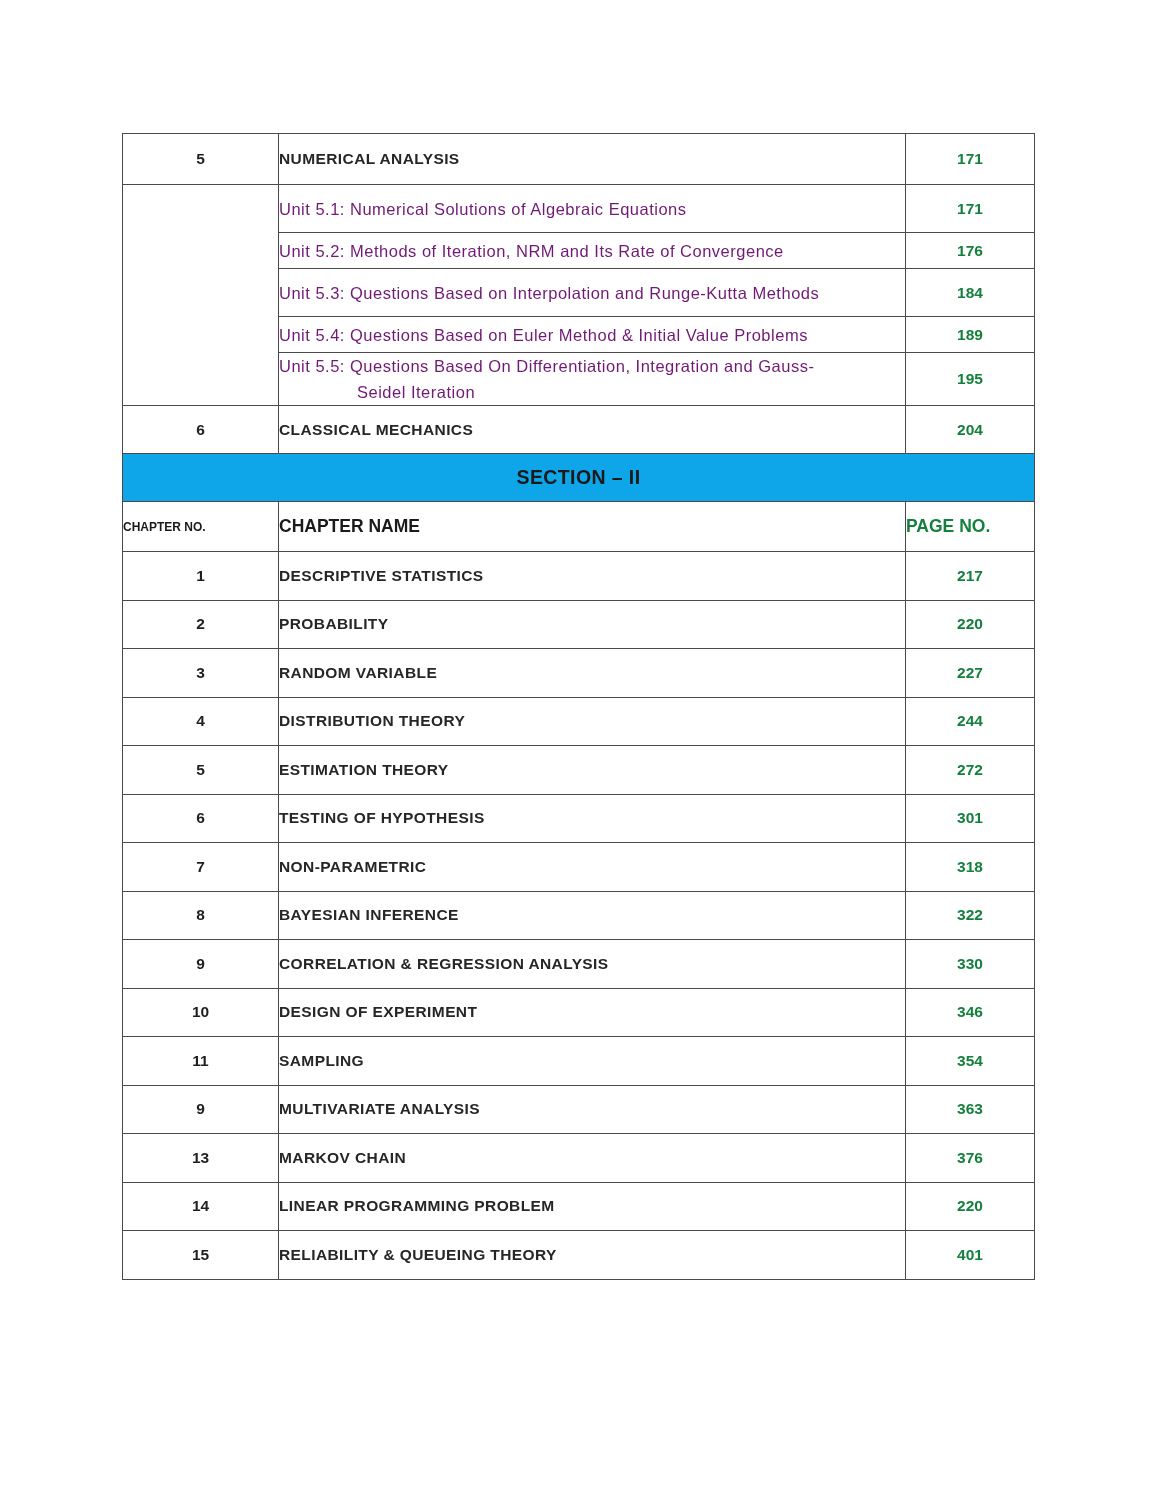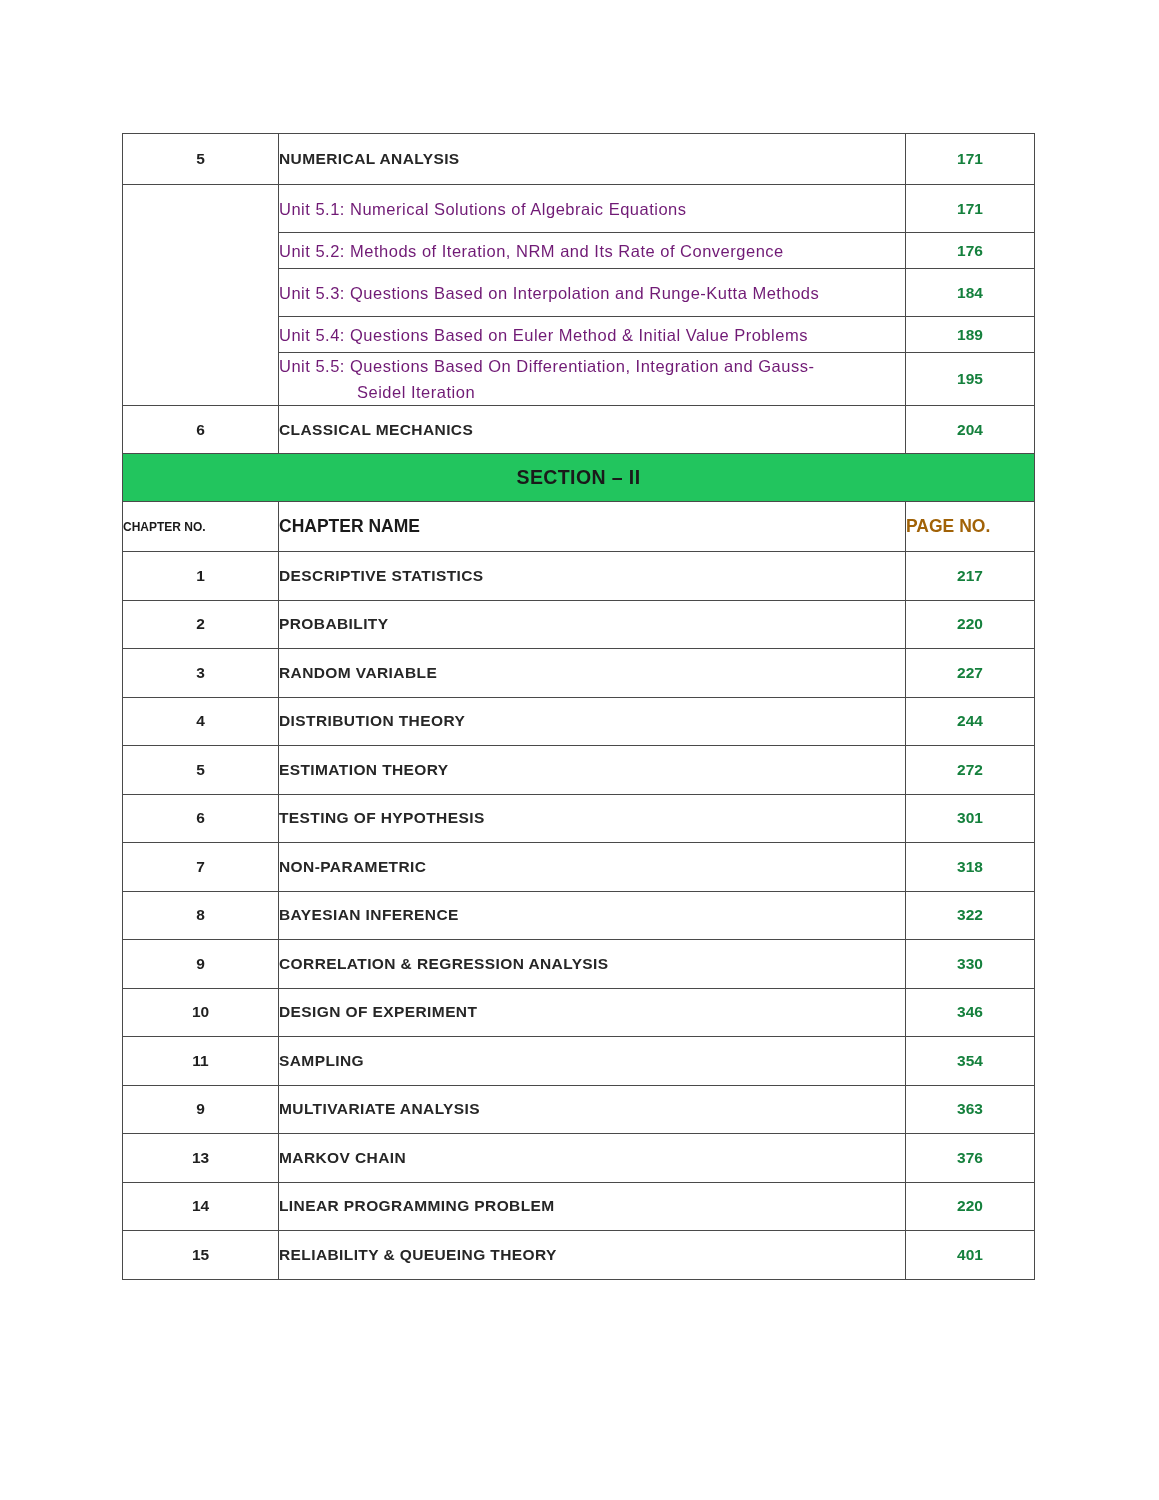--- a/index.html
+++ b/index.html
@@ -55,30 +55,30 @@
   }
   .cell-page {
     text-align: center;
     font-weight: bold;
     font-size: 15.5px;
     color: #15803d;
   }
   .unit55-line2 { display: block; padding-left: 78px; }
 
   .band-cell {
-    background: #22c55e;
+    background: #0ea5e9;
     text-align: center;
     font-weight: bold;
     font-size: 19.5px;
     letter-spacing: 0.4px;
     color: #1a1a1a;
   }
   .head-no   { font-weight: bold; font-size: 12px; color: #1a1a1a; padding-left: 11px; }
   .head-name { font-weight: bold; font-size: 17.5px; color: #1a1a1a; padding-left: 13px; }
-  .head-page { font-weight: bold; font-size: 17.5px; color: #a16207; padding-left: 10px; }
+  .head-page { font-weight: bold; font-size: 17.5px; color: #15803d; padding-left: 10px; }
 </style>
 </head>
 <body>
 
 <div class="page">
   <table class="toc">
     <colgroup>
       <col style="width:156px">
       <col style="width:627px">
       <col style="width:129px">

